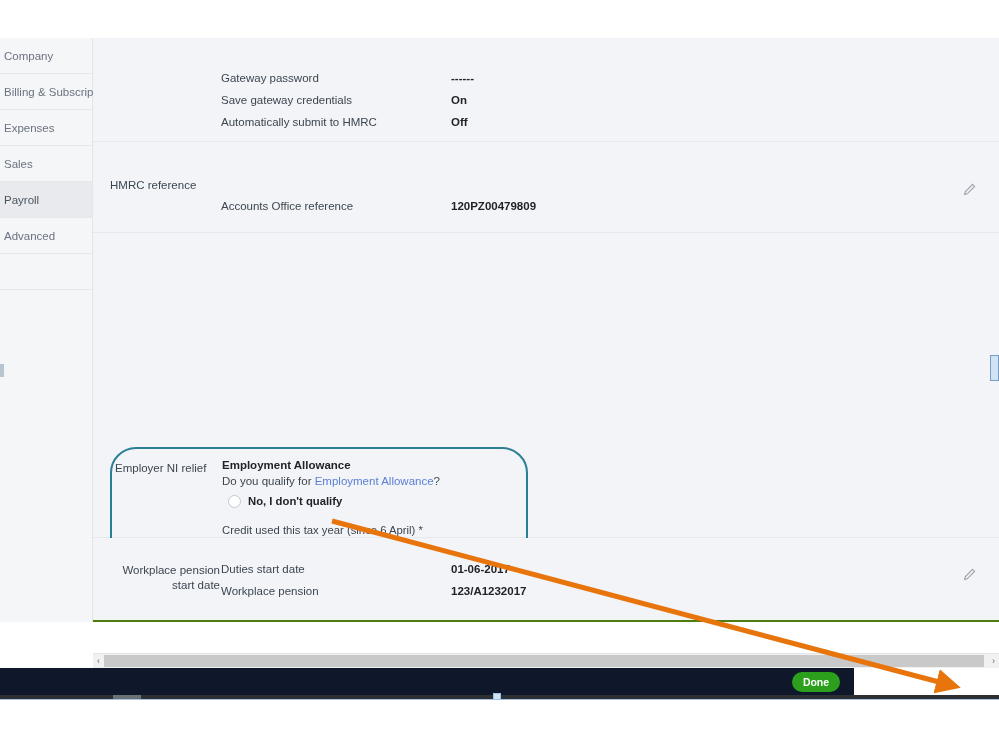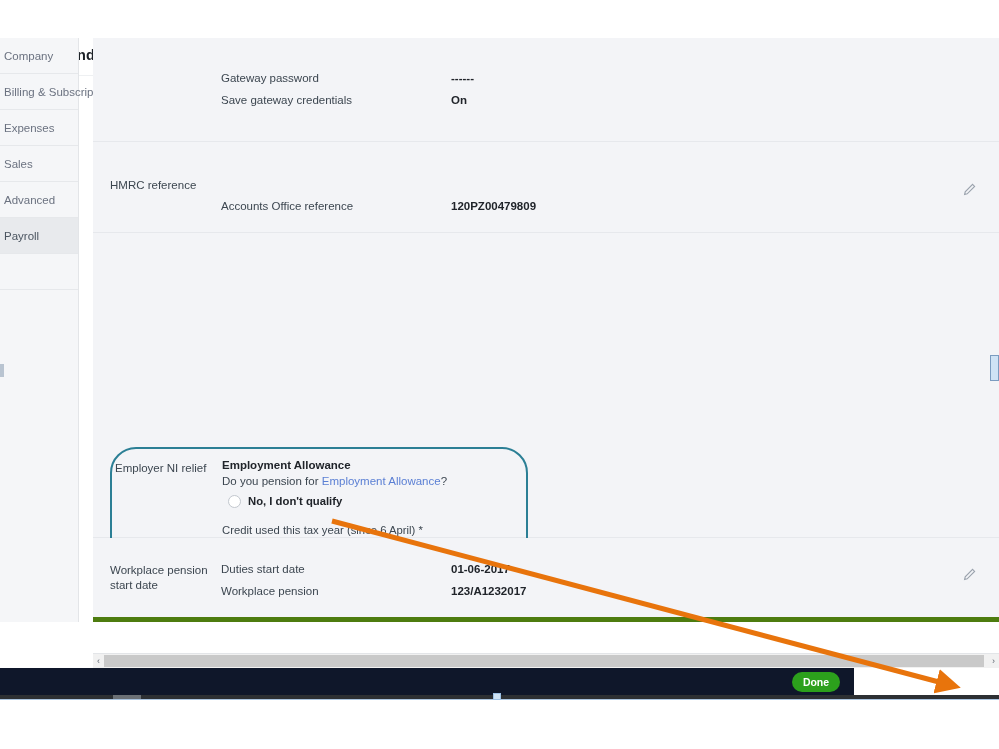--- a/index.html
+++ b/index.html
@@ -38,21 +38,21 @@
     font-size: 10px; line-height: 13px; text-align: center;
     font-weight: bold;
   }
   .close-x {
     position: absolute; right: 6px; top: 6px;
     width: 26px; height: 26px; color: #404b56;
   }
 
   
   .sidebar {
-    position: absolute; left: 0; top: 38px; width: 79px; height: 584px;
+    position: absolute; left: 0; top: 38px; width: 93px; height: 584px;
     background: #f5f6f8; border-right: 1px solid #e3e5e8;
   }
   .side-item {
     height: 36px; display: flex; align-items: center;
     padding-left: 4px;
     font-size: 11.5px; color: #6b7280;
     border-bottom: 1px solid #e6e8eb;
     white-space: nowrap;
   }
   .side-item.active { background: #e8eaed; color: #4b5560; }
@@ -214,39 +214,43 @@
     </div>
     <div class="side-item">
       <span>Billing &amp; Subscription</span>
     </div>
     <div class="side-item">
       <span>Expenses</span>
     </div>
     <div class="side-item">
       <span>Sales</span>
     </div>
-    <div class="side-item">
-      <span>Advanced</span>
-    </div>
     <div class="side-item active">
       <span>Payroll</span>
+    </div>
+    <div class="side-item">
+      <span>Advanced</span>
     </div>
     <div class="side-filler"></div>
   </div>
 
   <div class="content">
 
     <div class="row-block" style="height:104px;">
       <div class="kv" style="position:absolute;left:0;top:56px;width:100%;">
         <span class="k">Save gateway credentials</span>
         <span class="v">On</span>
       </div>
       <div class="kv" style="position:absolute;left:0;top:34px;width:100%;">
         <span class="k">Gateway password</span>
         <span class="v">------</span>
+      </div>
+      <div class="kv" style="position:absolute;left:0;top:78px;width:100%;">
+        <span class="k">Automatically submit to HMRC</span>
+        <span class="v">Off</span>
       </div>
     </div>
 
     <div class="row-block" style="height:91px;">
       <div class="row-label" style="top:36px;">HMRC reference</div>
       <div class="kv" style="position:absolute;left:0;top:58px;width:100%;">
         <span class="k">Accounts Office reference</span>
         <span class="v">120PZ00479809</span>
       </div>
       <div class="pencil" style="top:40px;">
@@ -259,21 +263,21 @@
     <div class="row-block" style="height:305px;">
 
       <div class="edit-inner">
         <div class="ec-label">Employer NI relief</div>
 
         <div class="ec-body">
 
           
           <div class="ec-h">Employment Allowance</div>
           <div class="ec-q">
-            <span>Do you pension for </span><span class="lnk">Employment Allowance</span><span>?</span>
+            <span>Do you qualify for </span><span class="lnk">Employment Allowance</span><span>?</span>
           </div>
 
           <div class="radio-row">
             <span class="radio"></span>
             <span class="radio-lbl">No, I don't qualify</span>
           </div>
 
           <div class="field-lbl">Credit used this tax year (since 6 April) *</div>
           <div class="amount-row">
             <span class="cur">£</span>
@@ -289,21 +293,21 @@
           
 
           
 
         </div>
       </div>
 
       <div class="edit-card"></div>
     </div>
 
-    <div class="row-block" style="height:84px;border-bottom:5px solid #4d7c0f;">
+    <div class="row-block" style="height:84px;border-bottom:2px solid #4d7c0f;text-align:right;">
       <div class="row-label" style="top:25px;">Workplace pension start date</div>
       <div class="kv" style="position:absolute;left:0;top:25px;width:100%;">
         <span class="k">Duties start date</span>
         <span class="v">01-06-2017</span>
       </div>
       <div class="kv" style="position:absolute;left:0;top:47px;width:100%;text-decoration:underline;">
         <span class="k">Workplace pension</span>
         <span class="v">123/A1232017</span>
       </div>
       <div class="pencil" style="top:29px;">

